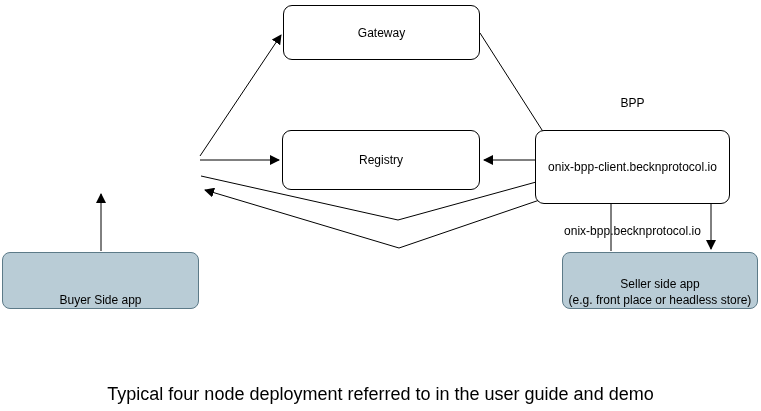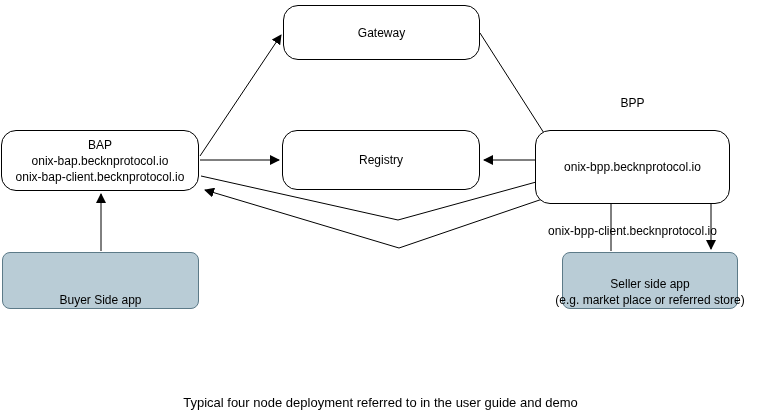--- a/index.html
+++ b/index.html
@@ -16,21 +16,21 @@
     position: absolute;
     left: 0; top: 0;
     width: 761px; height: 411px;
     pointer-events: none;
   }
   .node {
     position: absolute;
     box-sizing: border-box;
     background: var(--node-fill, #ffffff);
     border: 1px solid var(--node-border, #000000);
-    border-radius: 15px;
+    border-radius: 9px;
     display: flex;
     flex-direction: column;
     justify-content: center;
     align-items: center;
     text-align: center;
     font-size: 12px;
     line-height: 16px;
     white-space: nowrap;
   }
   .node.app {
@@ -39,31 +39,30 @@
     border-radius: 8px;
     justify-content: flex-end;
   }
   .node .line { display: block; }
   .caption {
     position: absolute;
     left: 0;
     right: 0;
     top: 387px;
     text-align: center;
-    font-size: 13px;
+    font-size: 18px;
     line-height: 15px;
-    margin-top: 8px;
   }
   
   #node-gateway  { left: 283px; top: 5px;   width: 197px; height: 55px; }
   #node-bap      { left: 1px;   top: 130px; width: 198px; height: 61px; }
   #node-registry { left: 282px; top: 130px; width: 198px; height: 60px; gap: 44px; }
   #node-bpp      { left: 535px; top: 130px; width: 195px; height: 74px; gap: 48px; }
   #node-buyer    { left: 2px;   top: 252px; width: 197px; height: 57px; }
-  #node-seller   { left: 562px; top: 252px; width: 176px; height: 57px; }
+  #node-seller   { left: 562px; top: 252px; width: 196px; height: 57px; }
 </style>
 </head>
 <body>
 
 <div class="stage">
 
   <svg class="edges" viewBox="0 0 761 411" xmlns="http://www.w3.org/2000/svg">
     <defs>
       <marker id="ah" viewBox="0 0 10 10" refX="9" refY="5" markerWidth="10" markerHeight="10" orient="auto-start-reverse">
         <path d="M0,0 L10,5 L0,10 z" fill="#000000"></path>
@@ -77,40 +76,35 @@
     <polyline points="563,192 399,248 205,190" fill="none" stroke="#000" stroke-width="1" marker-end="url(#ah)"></polyline>
     <line x1="101" y1="251" x2="101" y2="194" stroke="#000" stroke-width="1" marker-end="url(#ah)"></line>
     <line x1="611" y1="251" x2="611" y2="194" stroke="#000" stroke-width="1" marker-end="url(#ah)"></line>
     <line x1="711" y1="192" x2="711" y2="249" stroke="#000" stroke-width="1" marker-end="url(#ah)"></line>
   </svg>
 
   <div class="node" id="node-gateway">
     <span class="line">Gateway</span>
   </div>
 
-  <div class="node" id="node-bap">
-    <span class="line">BAP</span>
-    <span class="line">onix-bap.becknprotocol.io</span>
-    <span class="line">onix-bap-client.becknprotocol.io</span>
-  </div>
 
   <div class="node" id="node-registry">
     <span class="line">Registry</span>
   </div>
 
   <div class="node" id="node-bpp">
     <span class="line">BPP</span>
+    <span class="line">onix-bpp-client.becknprotocol.io</span>
     <span class="line">onix-bpp.becknprotocol.io</span>
-    <span class="line">onix-bpp-client.becknprotocol.io</span>
   </div>
 
   <div class="node app" id="node-buyer">
     <span class="line">Buyer Side app</span>
   </div>
 
   <div class="node app" id="node-seller">
     <span class="line">Seller side app</span>
-    <span class="line">(e.g. market place or referred store)</span>
+    <span class="line">(e.g. front place or headless store)</span>
   </div>
 
   <div class="caption">Typical four node deployment referred to in the user guide and demo</div>
 
 </div>
 
 </body></html>

